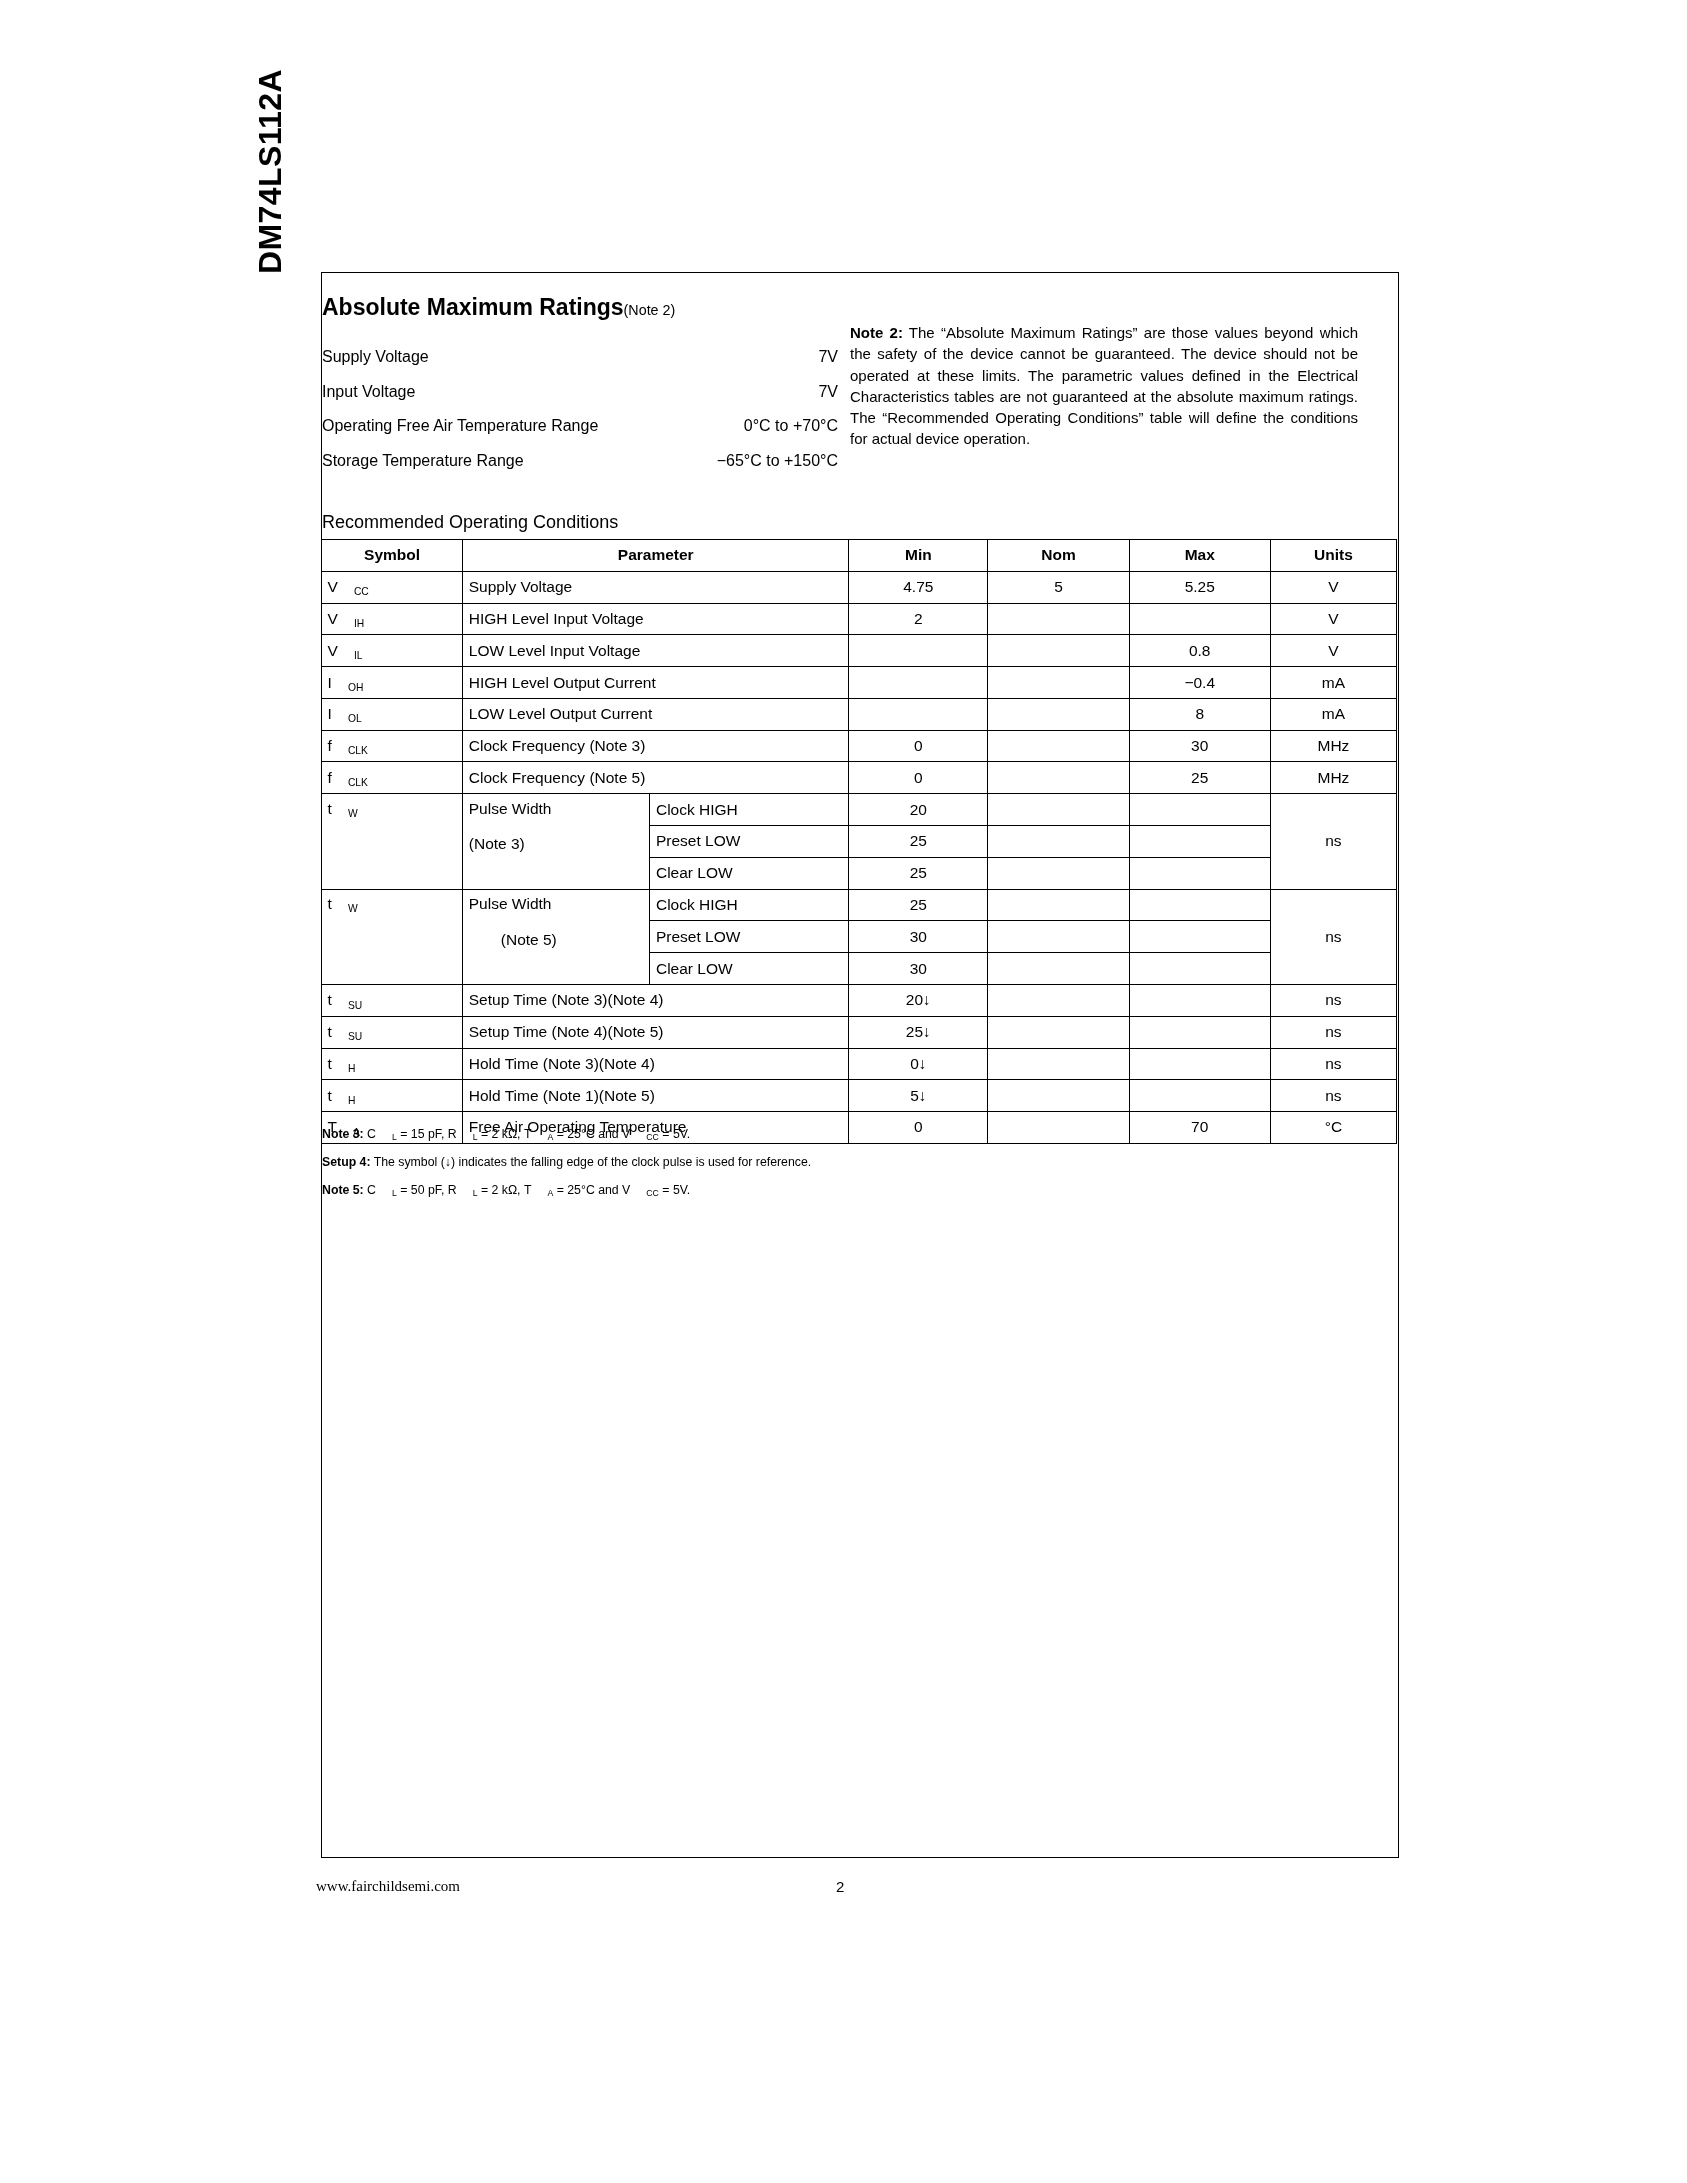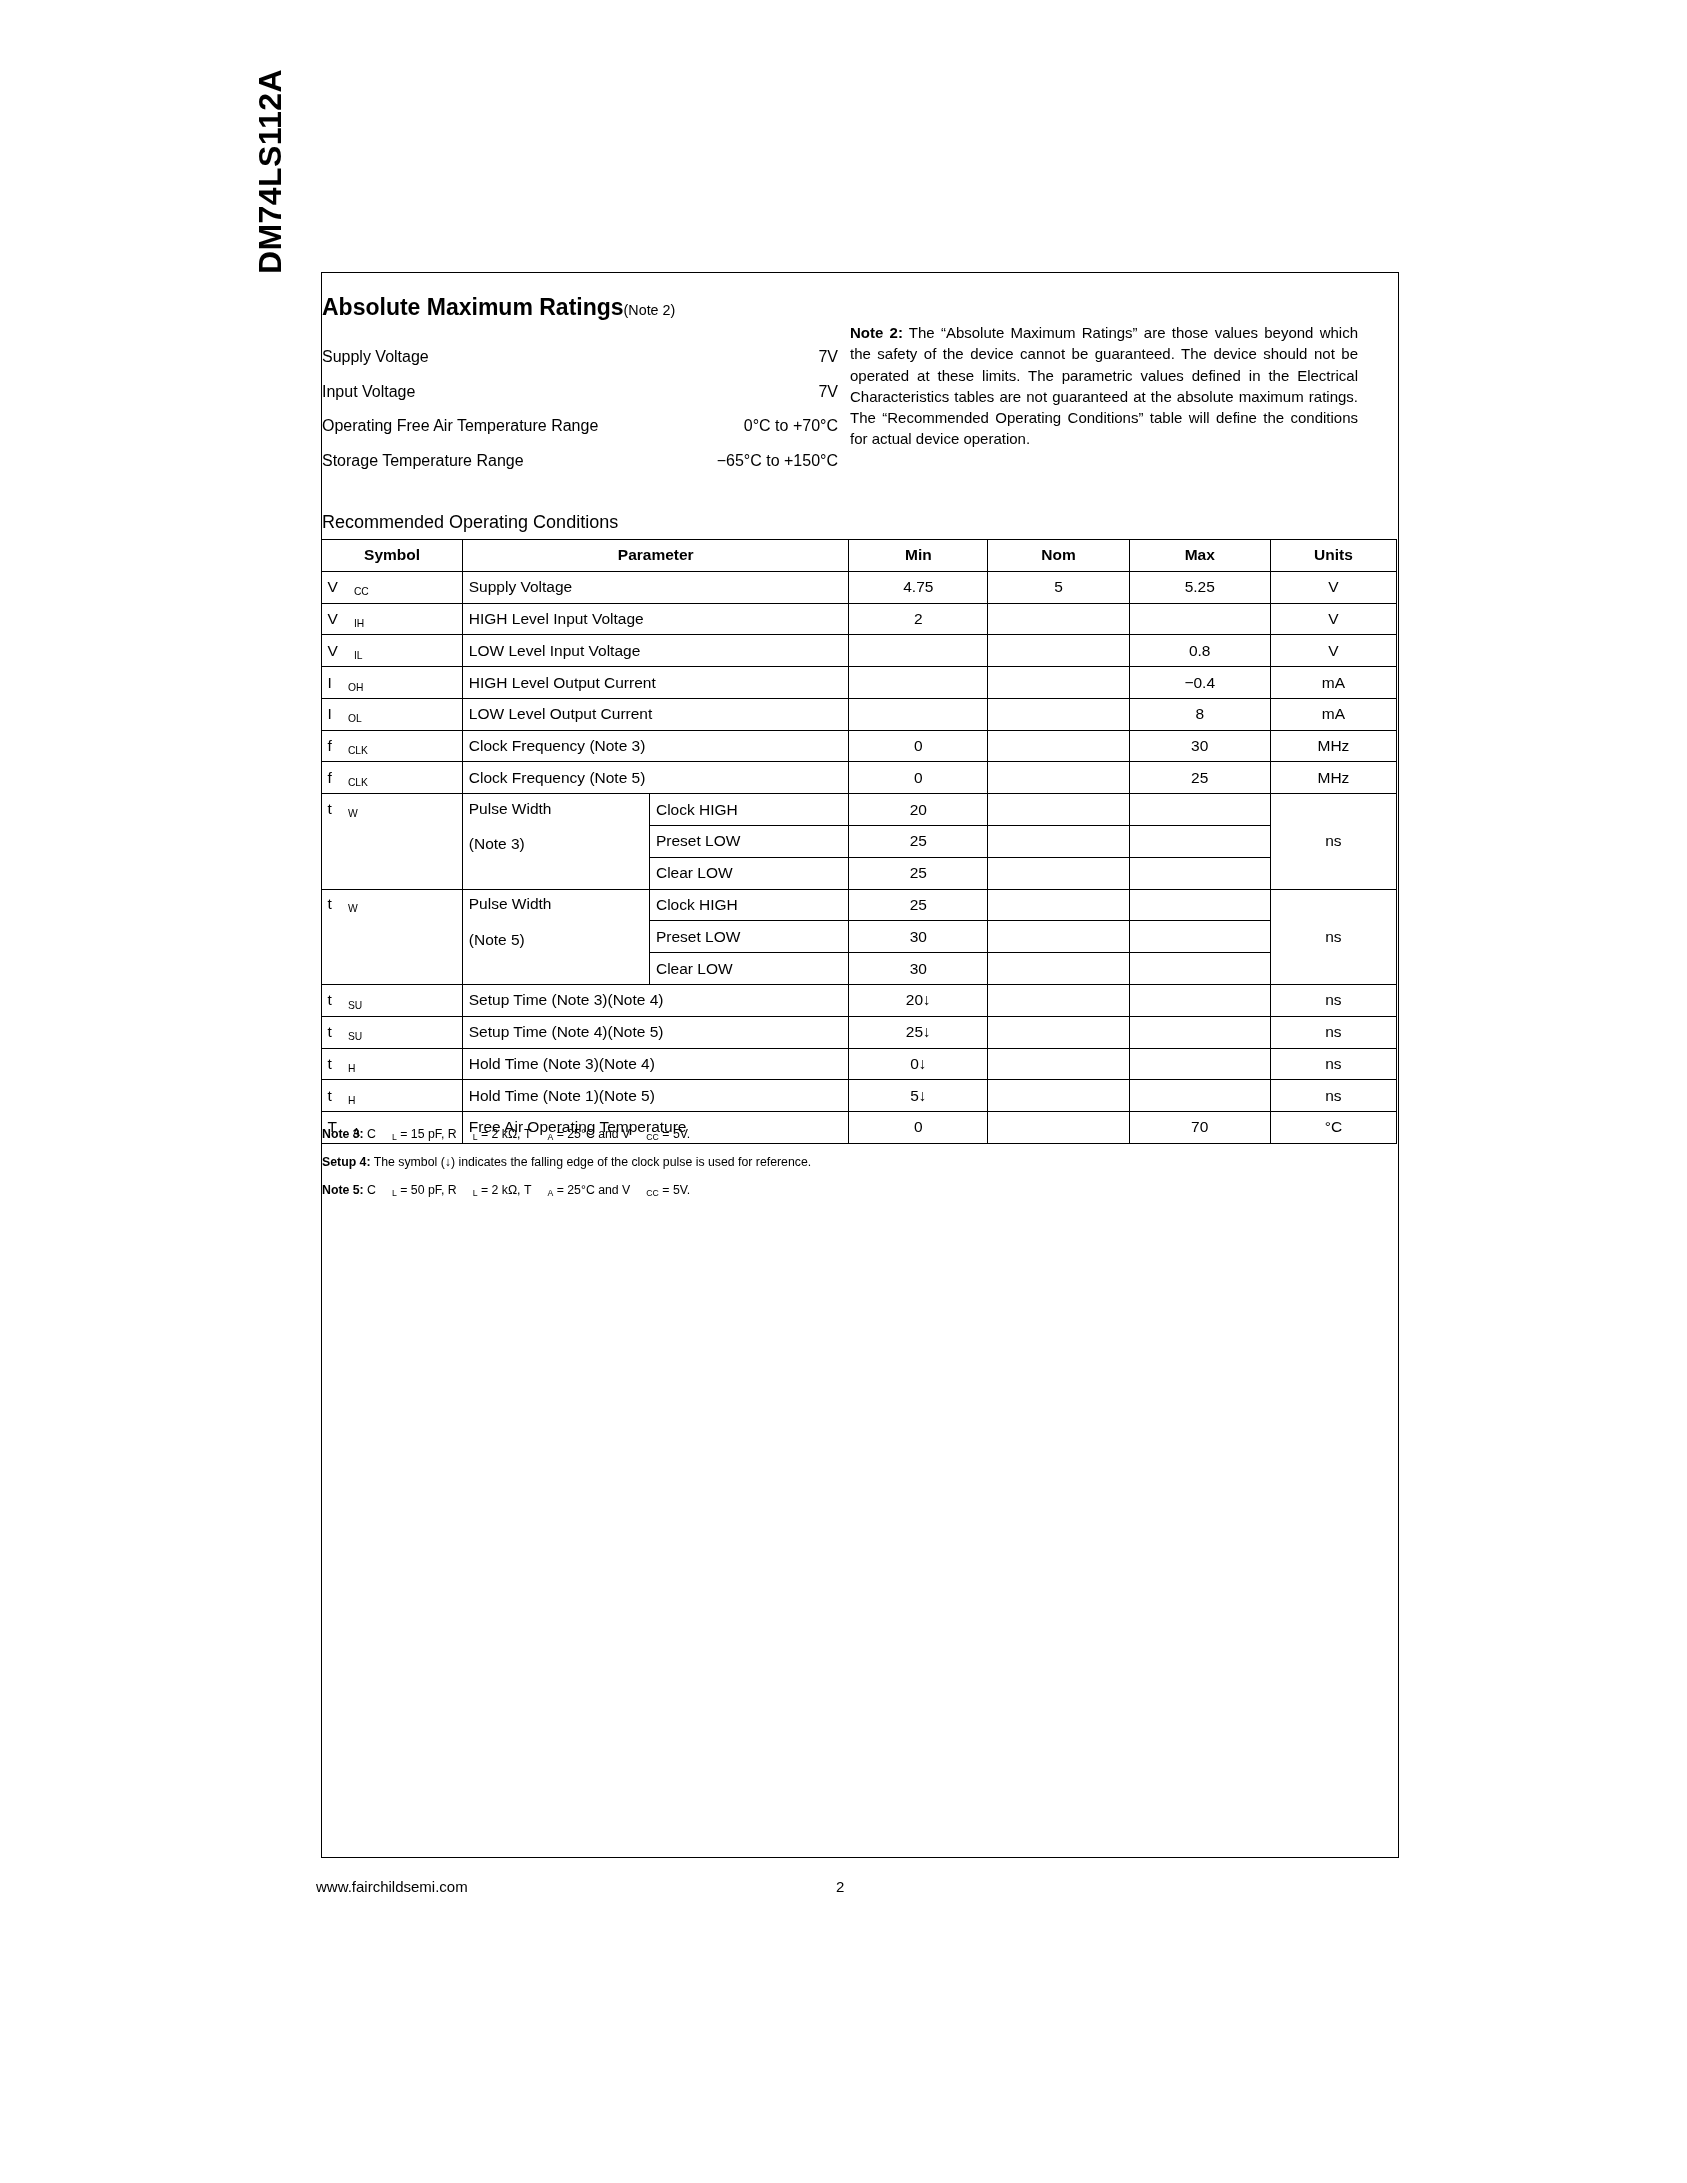--- a/index.html
+++ b/index.html
@@ -123,21 +123,21 @@
   .notes-bottom b { font-weight: bold; }
   .notes-bottom sub { font-size: 8.7px; top: 2.4px; }
 
   .footer {
     position: absolute;
     left: 316px;
     top: 1878px;
     width: 1083px;
     font-size: 15px;
   }
-  .footer .url { position: absolute; left: 0; top: 0; }
+  .footer .url { position: absolute; left: 0; top: 0; font-family: Liberation Serif, serif; }
   .footer .pg { position: absolute; left: 520px; top: 0; }
 </style>
 </head>
 <body>
 
 <div class="page">
 
   <div class="side-title">DM74LS112A</div>
 
   <div class="frame"></div>
@@ -258,21 +258,21 @@
       <td class="c-left">Clear LOW</td>
       <td class="c-center">25</td>
       <td class="c-center"></td>
       <td class="c-center"></td>
     </tr>
 
     <tr>
       <td class="c-left" rowspan="3" style="vertical-align:top; padding-top:5.6px;"><span>t</span><sub>W</sub></td>
       <td class="c-left" rowspan="3" style="vertical-align:top; padding-top:5.6px;">
         <div>Pulse Width</div>
-        <div style="margin-top:17.5px;">(Note 5)</div>
+        <div style="margin-top:17.5px;margin-left:32px;">(Note 5)</div>
       </td>
       <td class="c-left">Clock HIGH</td>
       <td class="c-center">25</td>
       <td class="c-center"></td>
       <td class="c-center"></td>
       <td class="c-center" rowspan="3">ns</td>
     </tr>
     <tr>
       <td class="c-left">Preset LOW</td>
       <td class="c-center">30</td>

